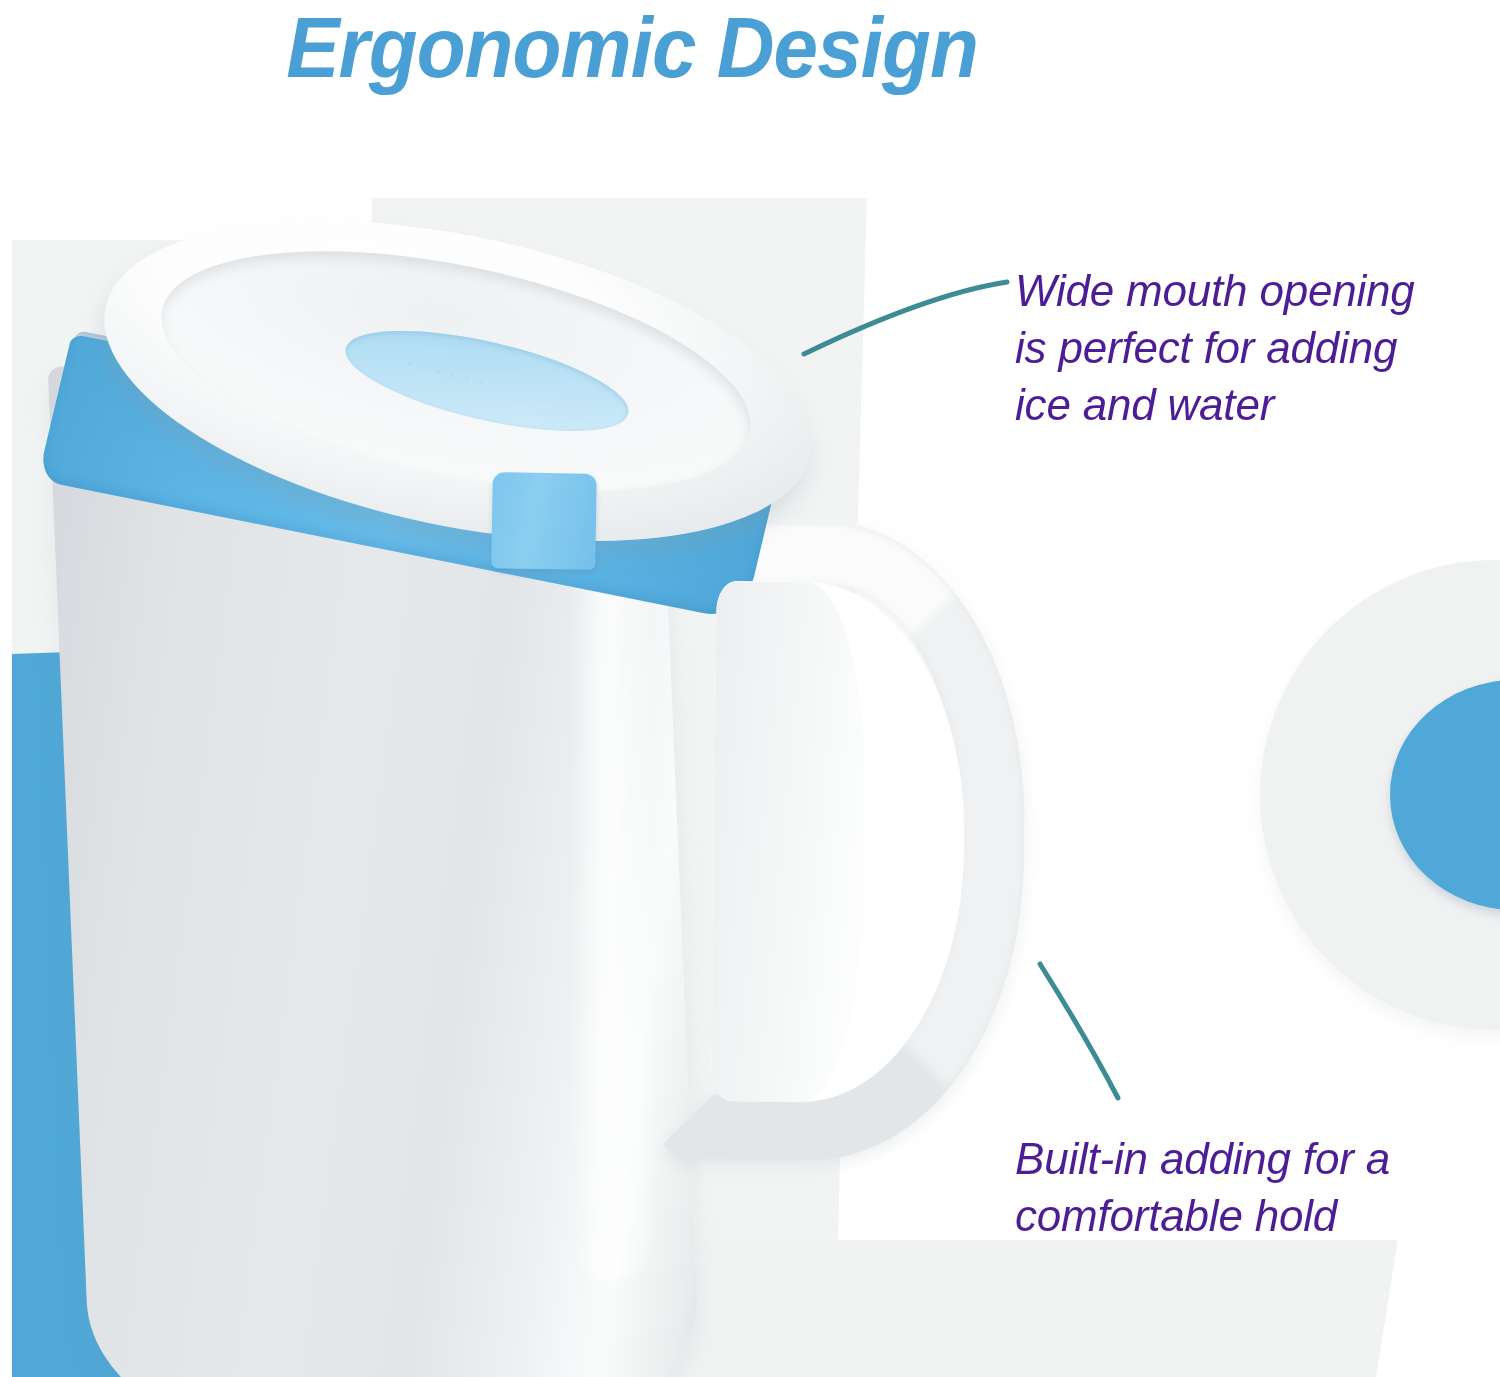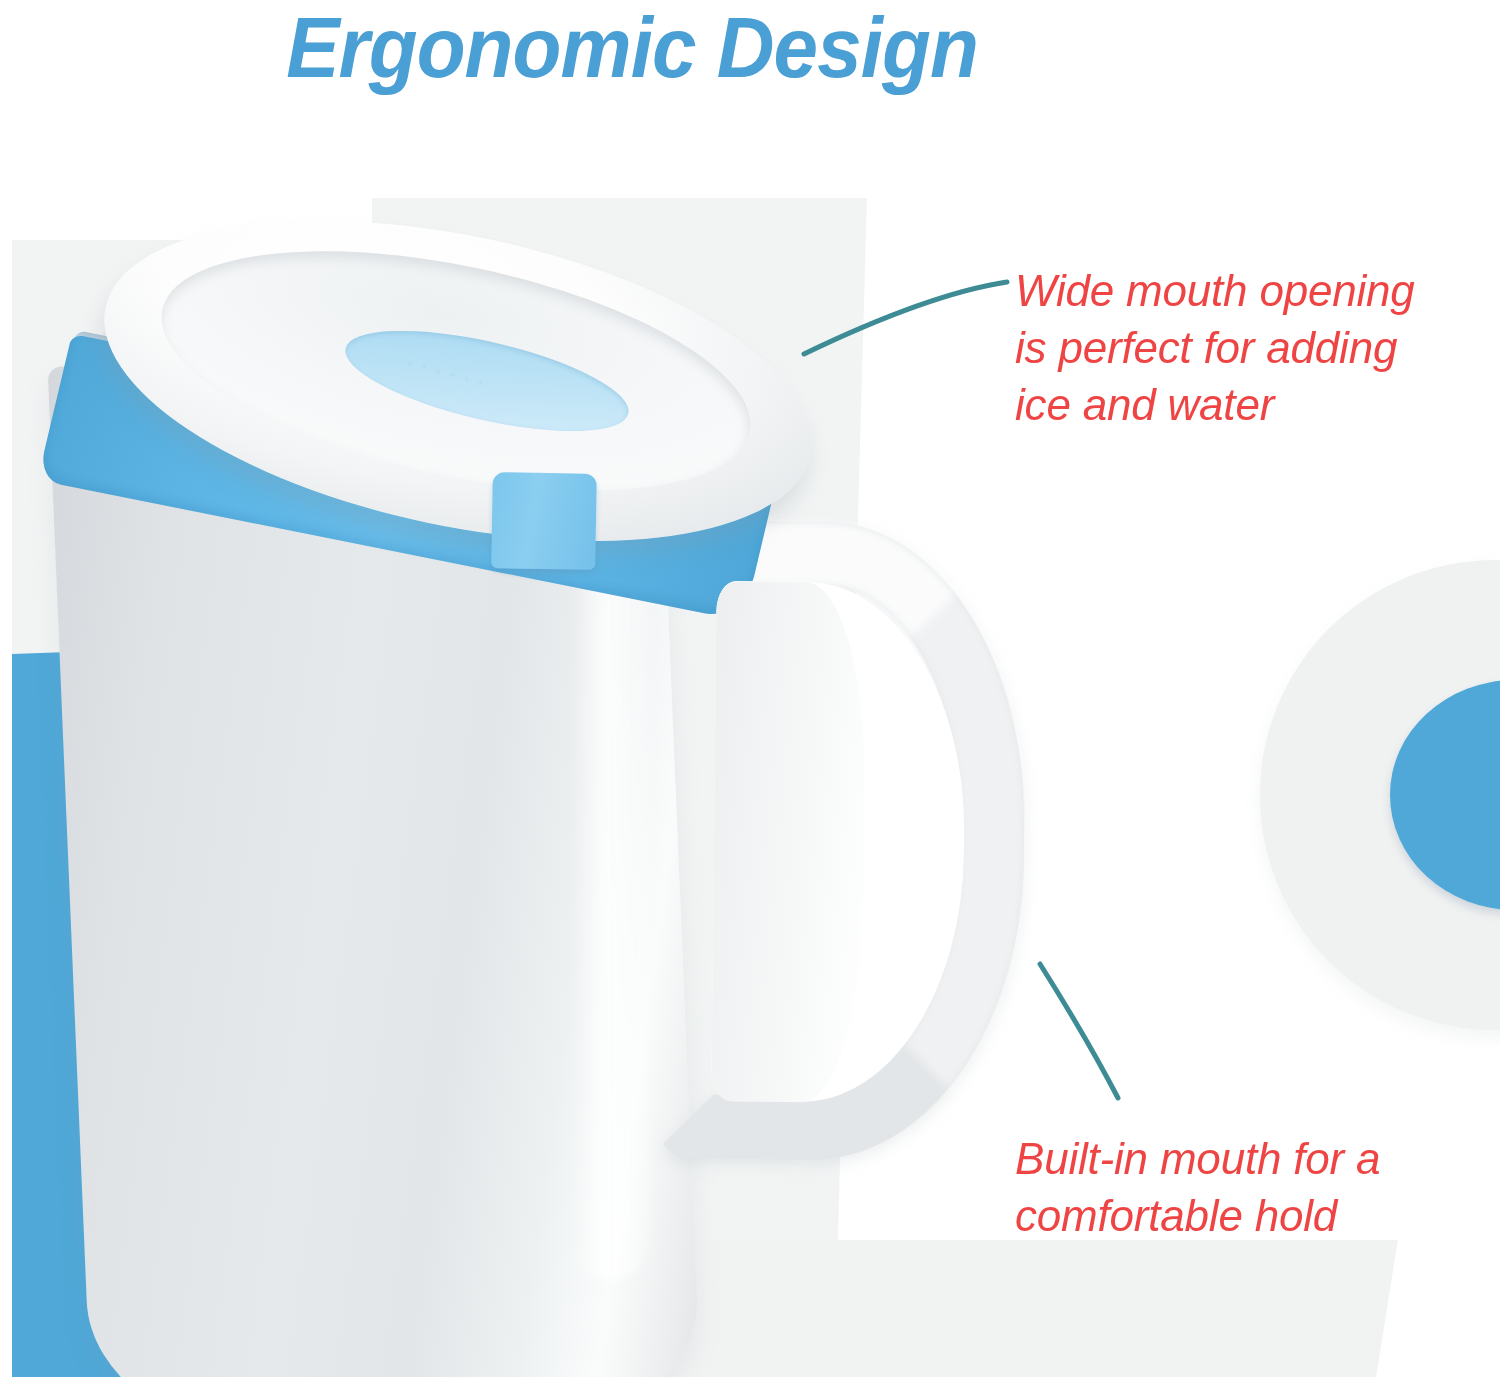--- a/index.html
+++ b/index.html
@@ -316,21 +316,21 @@
     transform-origin: center top;
     white-space: nowrap;
   }
 
   
   .callout-text {
     position: absolute;
     font-family: "Liberation Sans", sans-serif;
     font-style: italic;
     font-weight: normal;
-    color: #ef4444;
+    color: #4c1d95;
     font-size: 44px;
     line-height: 1.30;
     letter-spacing: -0.2px;
   }
   #callout-1-text { left: 1003px; top: 262px; width: 425px; }
   #callout-2-text { left: 1003px; top: 1130px; width: 420px; }
 
   .leader-svg { position: absolute; overflow: visible; }
   #leader-1 { left: 790px; top: 248px; }
   #leader-2 { left: 990px; top: 940px; }
@@ -375,15 +375,15 @@
   <div id="page-title">Ergonomic Design</div>
 
   <svg id="leader-1" class="leader-svg" width="220" height="120" viewBox="0 0 220 120">
     <path d="M 2 106 C 60 78, 140 44, 205 34" fill="none" stroke="#3d8b95" stroke-width="5" stroke-linecap="round"></path>
   </svg>
   <div id="callout-1-text" class="callout-text">Wide mouth opening is perfect for adding ice and water</div>
 
   <svg id="leader-2" class="leader-svg" width="150" height="170" viewBox="0 0 150 170">
     <path d="M 38 24 C 62 62, 92 112, 116 158" fill="none" stroke="#3d8b95" stroke-width="5" stroke-linecap="round"></path>
   </svg>
-  <div id="callout-2-text" class="callout-text">Built-in mouth for a comfortable hold</div>
+  <div id="callout-2-text" class="callout-text">Built-in adding for a comfortable hold</div>
 
 </div>
 
 </body></html>

